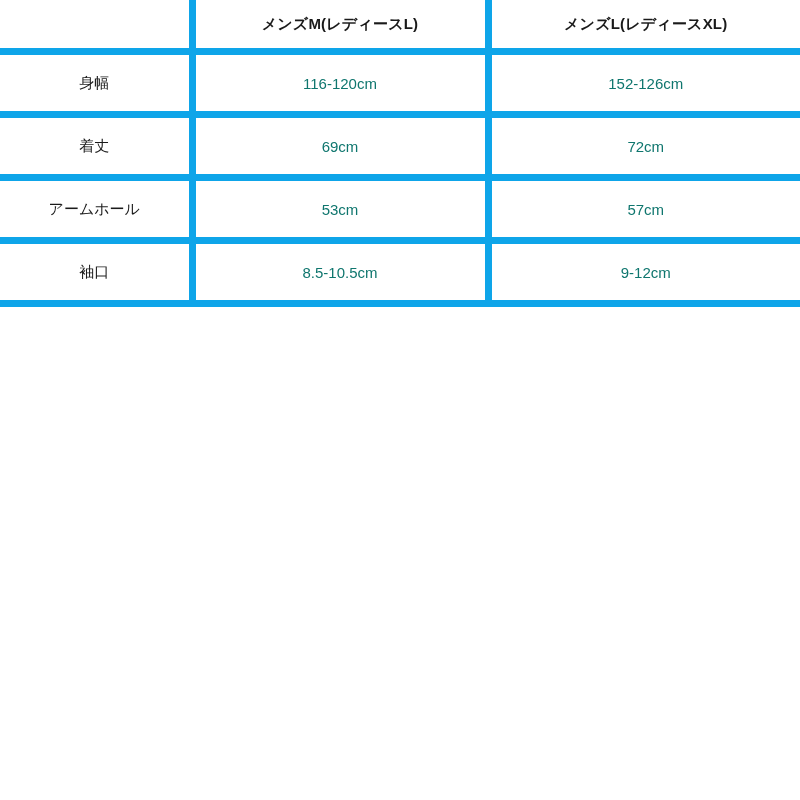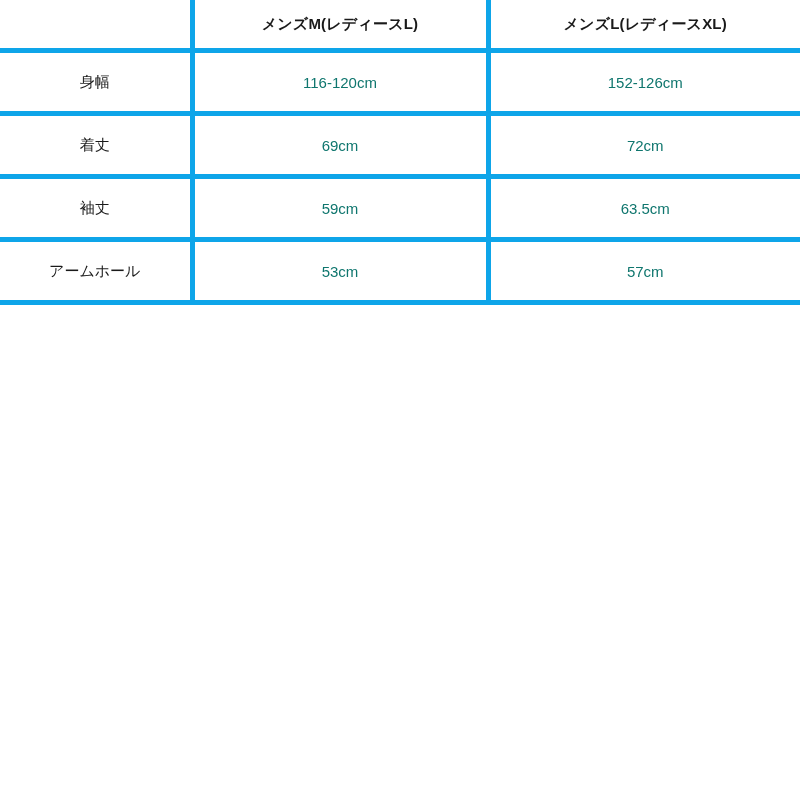--- a/index.html
+++ b/index.html
@@ -24,21 +24,21 @@
     border-collapse: collapse;
     width: 800px;
     table-layout: fixed;
   }
   table.size-table col.col-label { width: 192px; }
   table.size-table col.col-m { width: 296px; }
   table.size-table col.col-l { width: 312px; }
 
   table.size-table th,
   table.size-table td {
-    border: 5px solid #0ea5e9;
+    border: 7px solid #0ea5e9;
     padding: 0;
     text-align: center;
     vertical-align: middle;
     font-weight: normal;
     font-size: 15px;
     color: #1a1a1a;
     background: #ffffff;
   }
   
   table.size-table tr > *:first-child { border-left: none; }
@@ -91,25 +91,25 @@
         <td class="row-label">身幅</td>
         <td class="value">116-120cm</td>
         <td class="value">152-126cm</td>
       </tr>
       <tr>
         <td class="row-label">着丈</td>
         <td class="value">69cm</td>
         <td class="value">72cm</td>
       </tr>
       <tr>
-        <td class="row-label">袖丈</td>
-        <td class="value">59cm</td>
-        <td class="value">63.5cm</td>
-      </tr>
-      <tr>
         <td class="row-label">アームホール</td>
         <td class="value">53cm</td>
         <td class="value">57cm</td>
+      </tr>
+      <tr>
+        <td class="row-label">袖口</td>
+        <td class="value">8.5-10.5cm</td>
+        <td class="value">9-12cm</td>
       </tr>
     </tbody>
   </table>
   <div class="spacer"></div>
 </div>
 
 </body></html>

